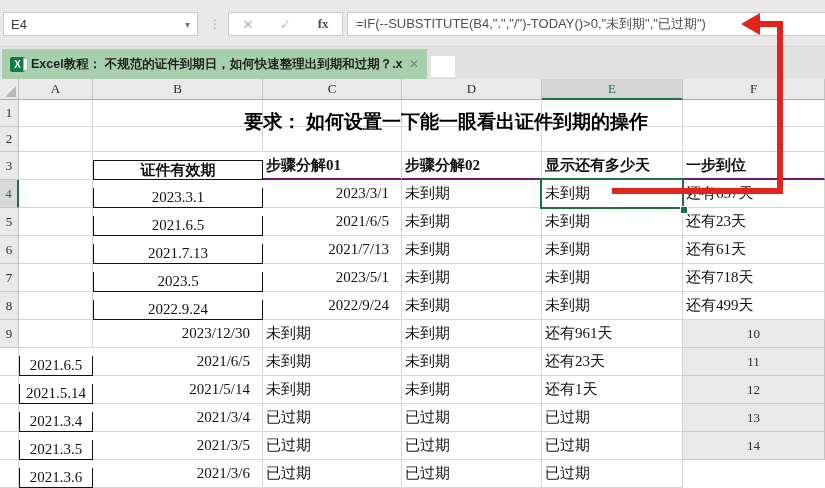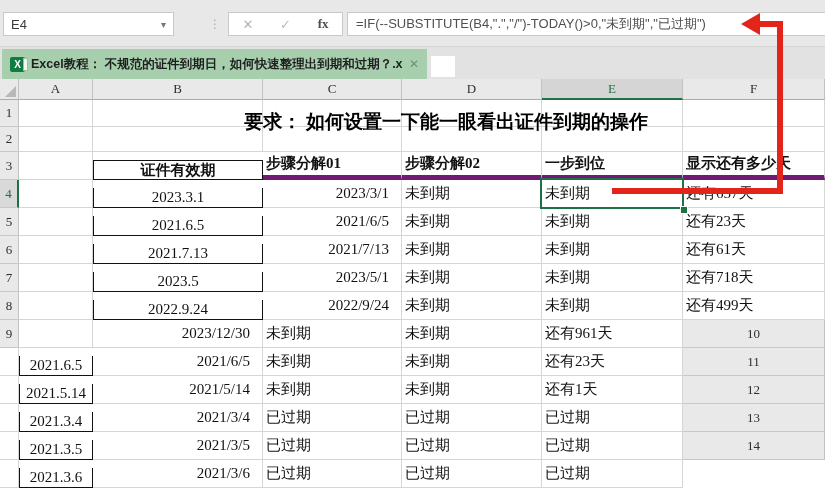--- a/index.html
+++ b/index.html
@@ -1,21 +1,21 @@
 <!DOCTYPE html>
 <html><head>
 <meta charset="utf-8">
 <style>
   html,body{margin:0;padding:0;background:#fff;}
   .screen{position:relative;width:825px;height:488px;overflow:hidden;
           font-family:"Liberation Sans","DejaVu Sans",sans-serif;background:#fff;}
 
   
   .toolbar{position:absolute;left:0;top:0;width:825px;height:46px;background:#e8e8e8;}
-  .namebox{position:absolute;left:3px;top:12px;width:171px;height:24px;background:#fff;
+  .namebox{position:absolute;left:3px;top:12px;width:195px;height:24px;background:#fff;
            border:1px solid #c9c9c9;box-sizing:border-box;display:flex;align-items:center;}
   .namebox .nb-text{padding-left:7px;font-size:13px;color:#3a3a3a;flex:1;}
   .namebox .nb-arrow{color:#777;font-size:10px;padding-right:7px;}
   .tb-dots{position:absolute;left:209px;top:12px;height:24px;display:flex;align-items:center;
            color:#a9a9a9;font-size:12px;letter-spacing:0;}
   .fxgroup{position:absolute;left:228px;top:12px;width:115px;height:24px;background:#fff;
            border:1px solid #c9c9c9;box-sizing:border-box;display:flex;align-items:center;
            justify-content:space-around;}
   .btn-x{color:#b3b3b3;font-size:13px;font-weight:bold;}
   .btn-check{color:#bdbdbd;font-size:13px;font-weight:bold;}
@@ -55,21 +55,21 @@
       box-sizing:border-box;display:flex;align-items:center;justify-content:center;
       font-size:13px;color:#2e2e2e;}
   .rh.sel{background:#d9d9d9;color:#1e7145;border-right:2px solid #1e7145;}
   .c{background:#fff;border-right:1px solid #d6d6d6;border-bottom:1px solid #d6d6d6;
      box-sizing:border-box;display:flex;align-items:center;font-size:15px;color:#111;
      white-space:nowrap;overflow:visible;}
   .c.ac{justify-content:center;margin-top:8px;}
   .c.ar{justify-content:flex-end;padding-right:12px;}
   .c.al{justify-content:flex-start;padding-left:3px;}
   .c.b{font-weight:bold;}
-  .c.hb{border-bottom:5px solid #701a75;}
+  .c.hb{border-bottom:2px solid #701a75;}
   .c.bx{border-left:1px solid #111;border-right:1px solid #111;border-bottom:1px solid #111;}
   .c.bxt{border-top:1px solid #111;}
 
   
   .sheet-title{position:absolute;left:93px;top:100px;width:590px;height:43px;z-index:5;
       display:flex;align-items:center;justify-content:center;padding-left:58px;
       font-family:"Liberation Serif","DejaVu Serif",serif;font-size:19px;font-weight:bold;color:#000;
       white-space:nowrap;}
 
   
@@ -131,22 +131,22 @@
       <div class="c"></div>
       <div class="c"></div>
       <div class="c"></div>
       <div class="c"></div>
       <div class="c"></div>
       <div class="rh">3</div>
       <div class="c"></div>
       <div class="c ac b bx bxt">证件有效期</div>
       <div class="c al b hb">步骤分解01</div>
       <div class="c al b hb">步骤分解02</div>
+      <div class="c al b hb">显示还有多少天</div>
       <div class="c al b hb">一步到位</div>
-      <div class="c al b hb">显示还有多少天</div>
       <div class="rh sel">4</div>
       <div class="c"></div>
       <div class="c ac bx">2023.3.1</div>
       <div class="c ar">2023/3/1</div>
       <div class="c al">未到期</div>
       <div class="c al">未到期</div>
       <div class="c al">还有657天</div>
       <div class="rh">5</div>
       <div class="c"></div>
       <div class="c ac bx">2021.6.5</div>

